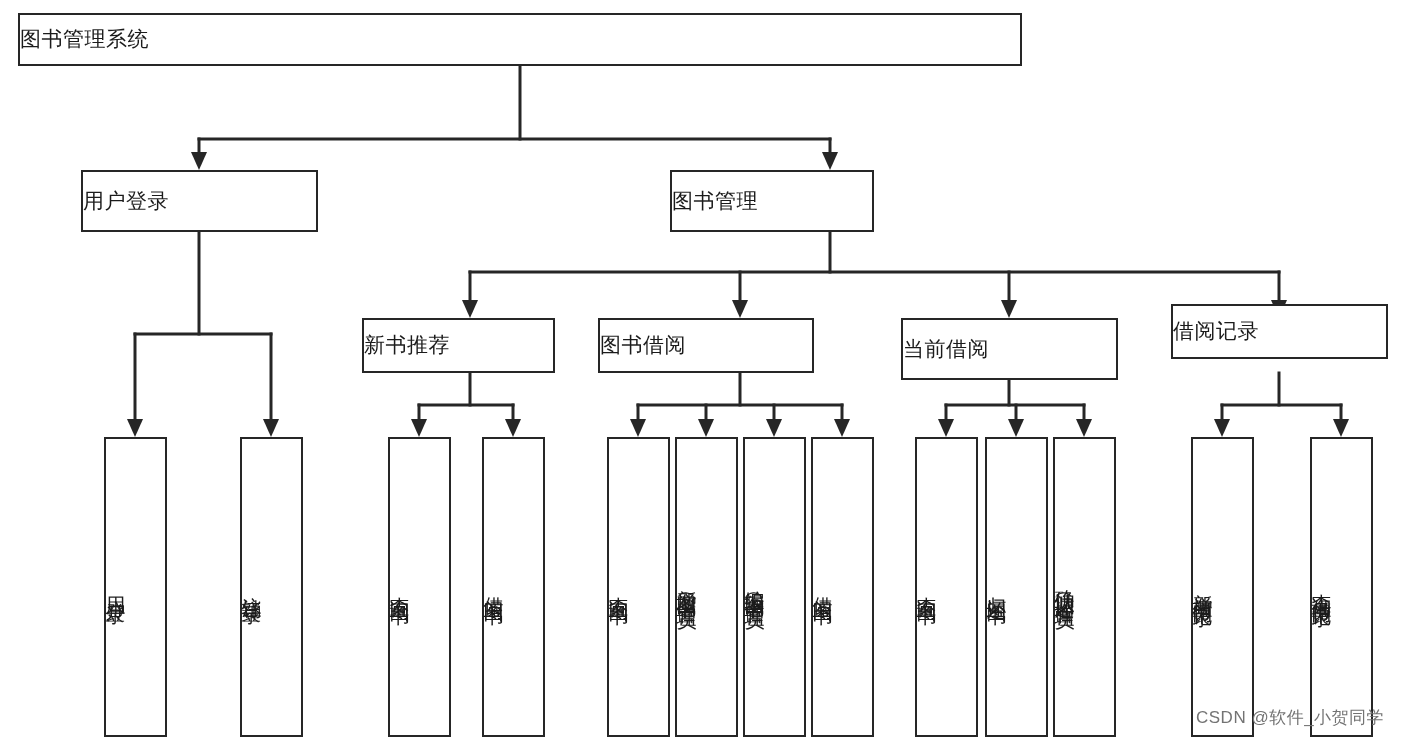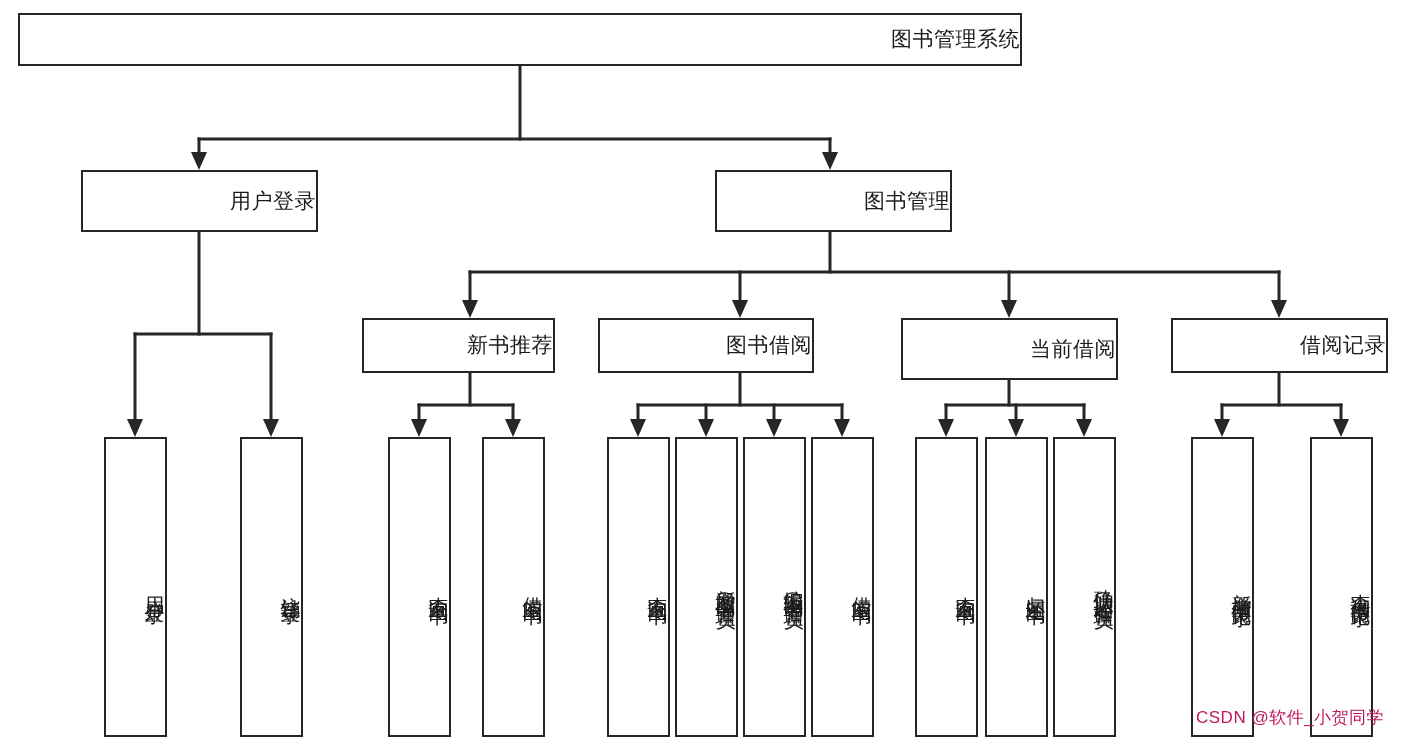--- a/index.html
+++ b/index.html
@@ -24,21 +24,21 @@
     width: 1405px;
     height: 747px;
   }
   .node-box {
     position: absolute;
     box-sizing: border-box;
     background: #ffffff;
     border: 2.5px solid #262626;
     display: flex;
     align-items: center;
-    justify-content: flex-end;
+    justify-content: flex-start;
     color: #1b1b1b;
   }
   .node-label {
     font-size: 21px;
     line-height: 1.18;
     letter-spacing: 0.5px;
     white-space: nowrap;
     text-align: center;
     color: #1b1b1b;
   }
@@ -122,33 +122,33 @@
       </g>
   </svg>
 
   <div id="nodes-layer">
       <div class="node-box" style="left: 18px; top: 13px; width: 1004px; height: 53px;">
         <span class="node-label">图书管理系统</span>
       </div>
       <div class="node-box" style="left: 81px; top: 170px; width: 237px; height: 62px;">
         <span class="node-label">用户登录</span>
       </div>
-      <div class="node-box" style="left: 715px; top: 170px; width: 237px; height: 62px;">
+      <div class="node-box" style="left: 670px; top: 170px; width: 204px; height: 62px;">
         <span class="node-label">图书管理</span>
       </div>
       <div class="node-box" style="left: 362px; top: 318px; width: 193px; height: 55px;">
         <span class="node-label">新书推荐</span>
       </div>
       <div class="node-box" style="left: 598px; top: 318px; width: 216px; height: 55px;">
         <span class="node-label">图书借阅</span>
       </div>
       <div class="node-box" style="left: 901px; top: 318px; width: 217px; height: 62px;">
         <span class="node-label">当前借阅</span>
       </div>
-      <div class="node-box" style="left: 1171px; top: 318px; width: 217px; height: 55px;">
+      <div class="node-box" style="left: 1171px; top: 304px; width: 217px; height: 55px;">
         <span class="node-label">借阅记录</span>
       </div>
       <div class="node-box vertical" style="left: 104px; top: 437px; width: 63px; height: 300px;">
         <span class="node-label">用户登录</span>
       </div>
       <div class="node-box vertical" style="left: 240px; top: 437px; width: 63px; height: 300px;">
         <span class="node-label">注销登录</span>
       </div>
       <div class="node-box vertical" style="left: 388px; top: 437px; width: 63px; height: 300px;">
         <span class="node-label">查询图书</span>
@@ -178,15 +178,15 @@
         <span class="node-label">确认归还（管理员）</span>
       </div>
       <div class="node-box vertical" style="left: 1191px; top: 437px; width: 63px; height: 300px;">
         <span class="node-label">新增借阅记录</span>
       </div>
       <div class="node-box vertical" style="left: 1310px; top: 437px; width: 63px; height: 300px;">
         <span class="node-label">查询借阅记录</span>
       </div>
     </div>
 
-  <div class="watermark" style="left: 1196px; top: 706px; color: #be185d;">CSDN @软件_小贺同学</div>
+  <div class="watermark" style="left: 1196px; top: 706px; color: #737373;">CSDN @软件_小贺同学</div>
 
 </div>
 
 </body></html>

